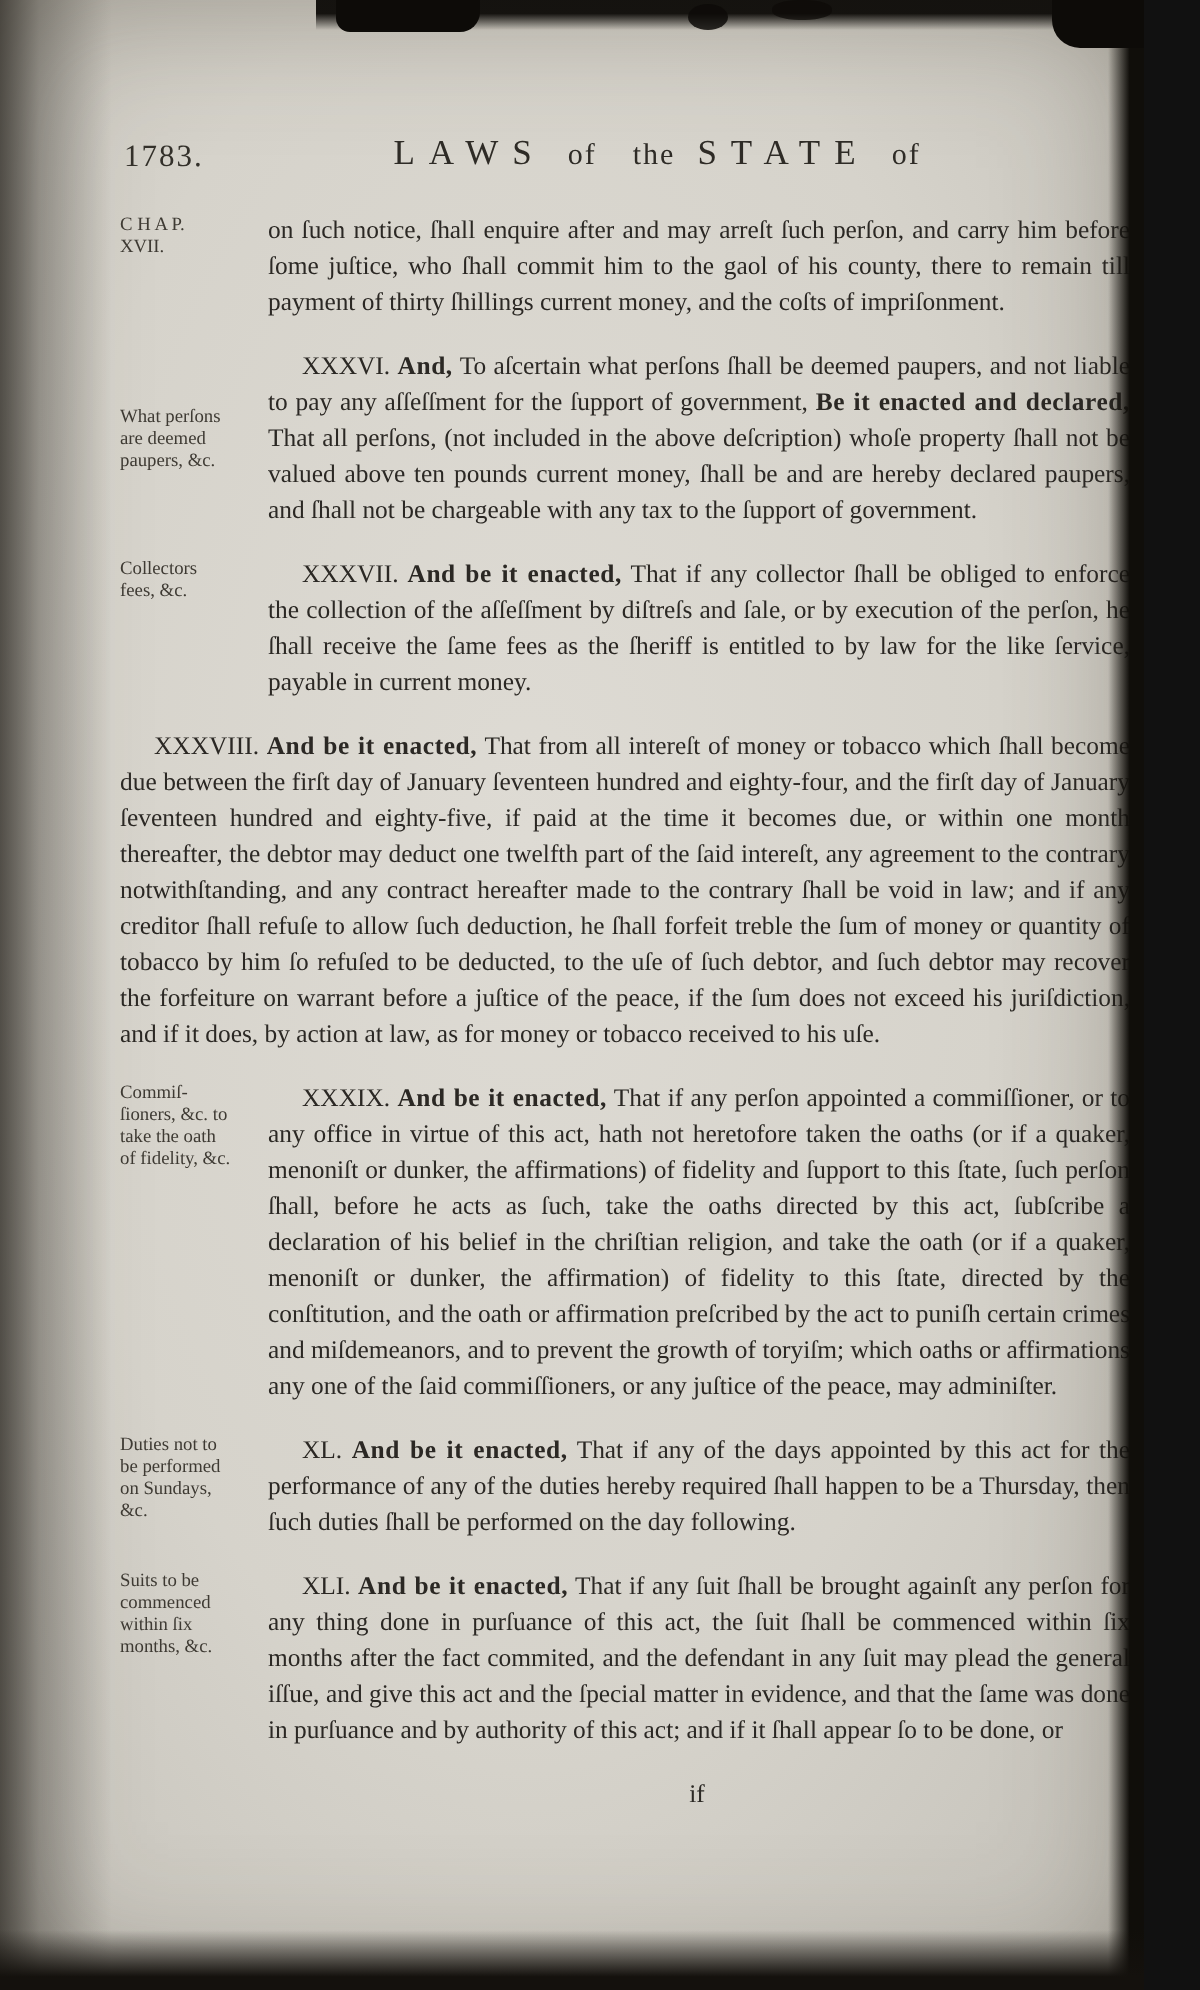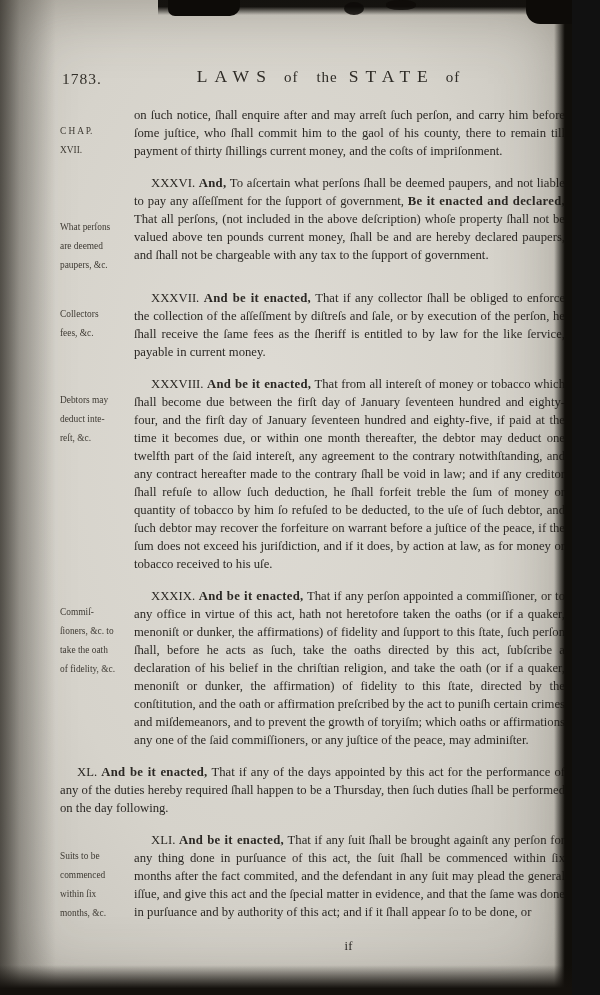--- a/index.html
+++ b/index.html
@@ -43,23 +43,22 @@
     text-align:center; color:#2e2b26; white-space:nowrap;
   }
   .title .caps  { font-size:17.5px; letter-spacing:7px; }
   .title .lower { font-size:15px; letter-spacing:1px; margin:0 7px; }
 
   
   .content { position:absolute; left:60px; top:106px; width:505px; }
   .section { display:flex; margin-bottom:14px; }
   .sidenote {
     flex:0 0 74px; width:74px; padding:2px 8px 0 0;
-    font-size:9.4px; line-height:19px; color:#3e3a33;
+    font-size:9.4px; line-height:11px; color:#3e3a33;
     white-space:pre-line;
-    margin-top:14px;
   }
   .sidenote.sn-down { padding-top:30px; }
   .para {
     flex:1; font-size:12.7px; line-height:18px;
     text-align:justify; color:#2b2824; text-indent:17px;
   }
   .section.first .para { text-indent:0; }
   .run-blackletter { font-weight:700; letter-spacing:0.3px; }
   .catch-row { margin-bottom:0; }
   .catch-row .para { text-align:center; text-indent:0; padding-right:2px; }
@@ -96,35 +95,36 @@
       <p class="para"><span class="run-normal">XXXVI. </span><span class="run-blackletter">And,</span><span class="run-normal"> To aſcertain what perſons ſhall be deemed paupers, and not liable to pay any aſſeſſment for the ſupport of government, </span><span class="run-blackletter">Be it enacted and declared,</span><span class="run-normal"> That all perſons, (not included in the above deſcription) whoſe property ſhall not be valued above ten pounds current money, ſhall be and are hereby declared paupers, and ſhall not be chargeable with any tax to the ſupport of government.</span></p>
     </div>
 
     <div class="section">
       <div class="sidenote">Collectors
 fees, &amp;c.</div>
       <p class="para"><span class="run-normal">XXXVII. </span><span class="run-blackletter">And be it enacted,</span><span class="run-normal"> That if any collector ſhall be obliged to enforce the collection of the aſſeſſment by diſtreſs and ſale, or by execution of the perſon, he ſhall receive the ſame fees as the ſheriff is entitled to by law for the like ſervice, payable in current money.</span></p>
     </div>
 
     <div class="section">
-      <div class="sidenote">Debtors may
-deduct inte-
-reſt, &amp;c.</div>
       <p class="para"><span class="run-normal">XXXVIII. </span><span class="run-blackletter">And be it enacted,</span><span class="run-normal"> That from all intereſt of money or tobacco which ſhall become due between the firſt day of January ſeventeen hundred and eighty-four, and the firſt day of January ſeventeen hundred and eighty-five, if paid at the time it becomes due, or within one month thereafter, the debtor may deduct one twelfth part of the ſaid intereſt, any agreement to the contrary notwithſtanding, and any contract hereafter made to the contrary ſhall be void in law; and if any creditor ſhall refuſe to allow ſuch deduction, he ſhall forfeit treble the ſum of money or quantity of tobacco by him ſo refuſed to be deducted, to the uſe of ſuch debtor, and ſuch debtor may recover the forfeiture on warrant before a juſtice of the peace, if the ſum does not exceed his juriſdiction, and if it does, by action at law, as for money or tobacco received to his uſe.</span></p>
     </div>
 
     <div class="section">
       <div class="sidenote">Commiſ-
 ſioners, &amp;c. to
 take the oath
 of fidelity, &amp;c.</div>
       <p class="para"><span class="run-normal">XXXIX. </span><span class="run-blackletter">And be it enacted,</span><span class="run-normal"> That if any perſon appointed a commiſſioner, or to any office in virtue of this act, hath not heretofore taken the oaths (or if a quaker, menoniſt or dunker, the affirmations) of fidelity and ſupport to this ſtate, ſuch perſon ſhall, before he acts as ſuch, take the oaths directed by this act, ſubſcribe a declaration of his belief in the chriſtian religion, and take the oath (or if a quaker, menoniſt or dunker, the affirmation) of fidelity to this ſtate, directed by the conſtitution, and the oath or affirmation preſcribed by the act to puniſh certain crimes and miſdemeanors, and to prevent the growth of toryiſm; which oaths or affirmations any one of the ſaid commiſſioners, or any juſtice of the peace, may adminiſter.</span></p>
     </div>
 
     <div class="section">
+      <div class="sidenote">Duties not to
+be performed
+on Sundays,
+&amp;c.</div>
       <p class="para"><span class="run-normal">XL. </span><span class="run-blackletter">And be it enacted,</span><span class="run-normal"> That if any of the days appointed by this act for the performance of any of the duties hereby required ſhall happen to be a Thursday, then ſuch duties ſhall be performed on the day following.</span></p>
     </div>
 
     <div class="section">
       <div class="sidenote">Suits to be
 commenced
 within ſix
 months, &amp;c.</div>
       <p class="para"><span class="run-normal">XLI. </span><span class="run-blackletter">And be it enacted,</span><span class="run-normal"> That if any ſuit ſhall be brought againſt any perſon for any thing done in purſuance of this act, the ſuit ſhall be commenced within ſix months after the fact commited, and the defendant in any ſuit may plead the general iſſue, and give this act and the ſpecial matter in evidence, and that the ſame was done in purſuance and by authority of this act; and if it ſhall appear ſo to be done, or</span></p>
     </div>

